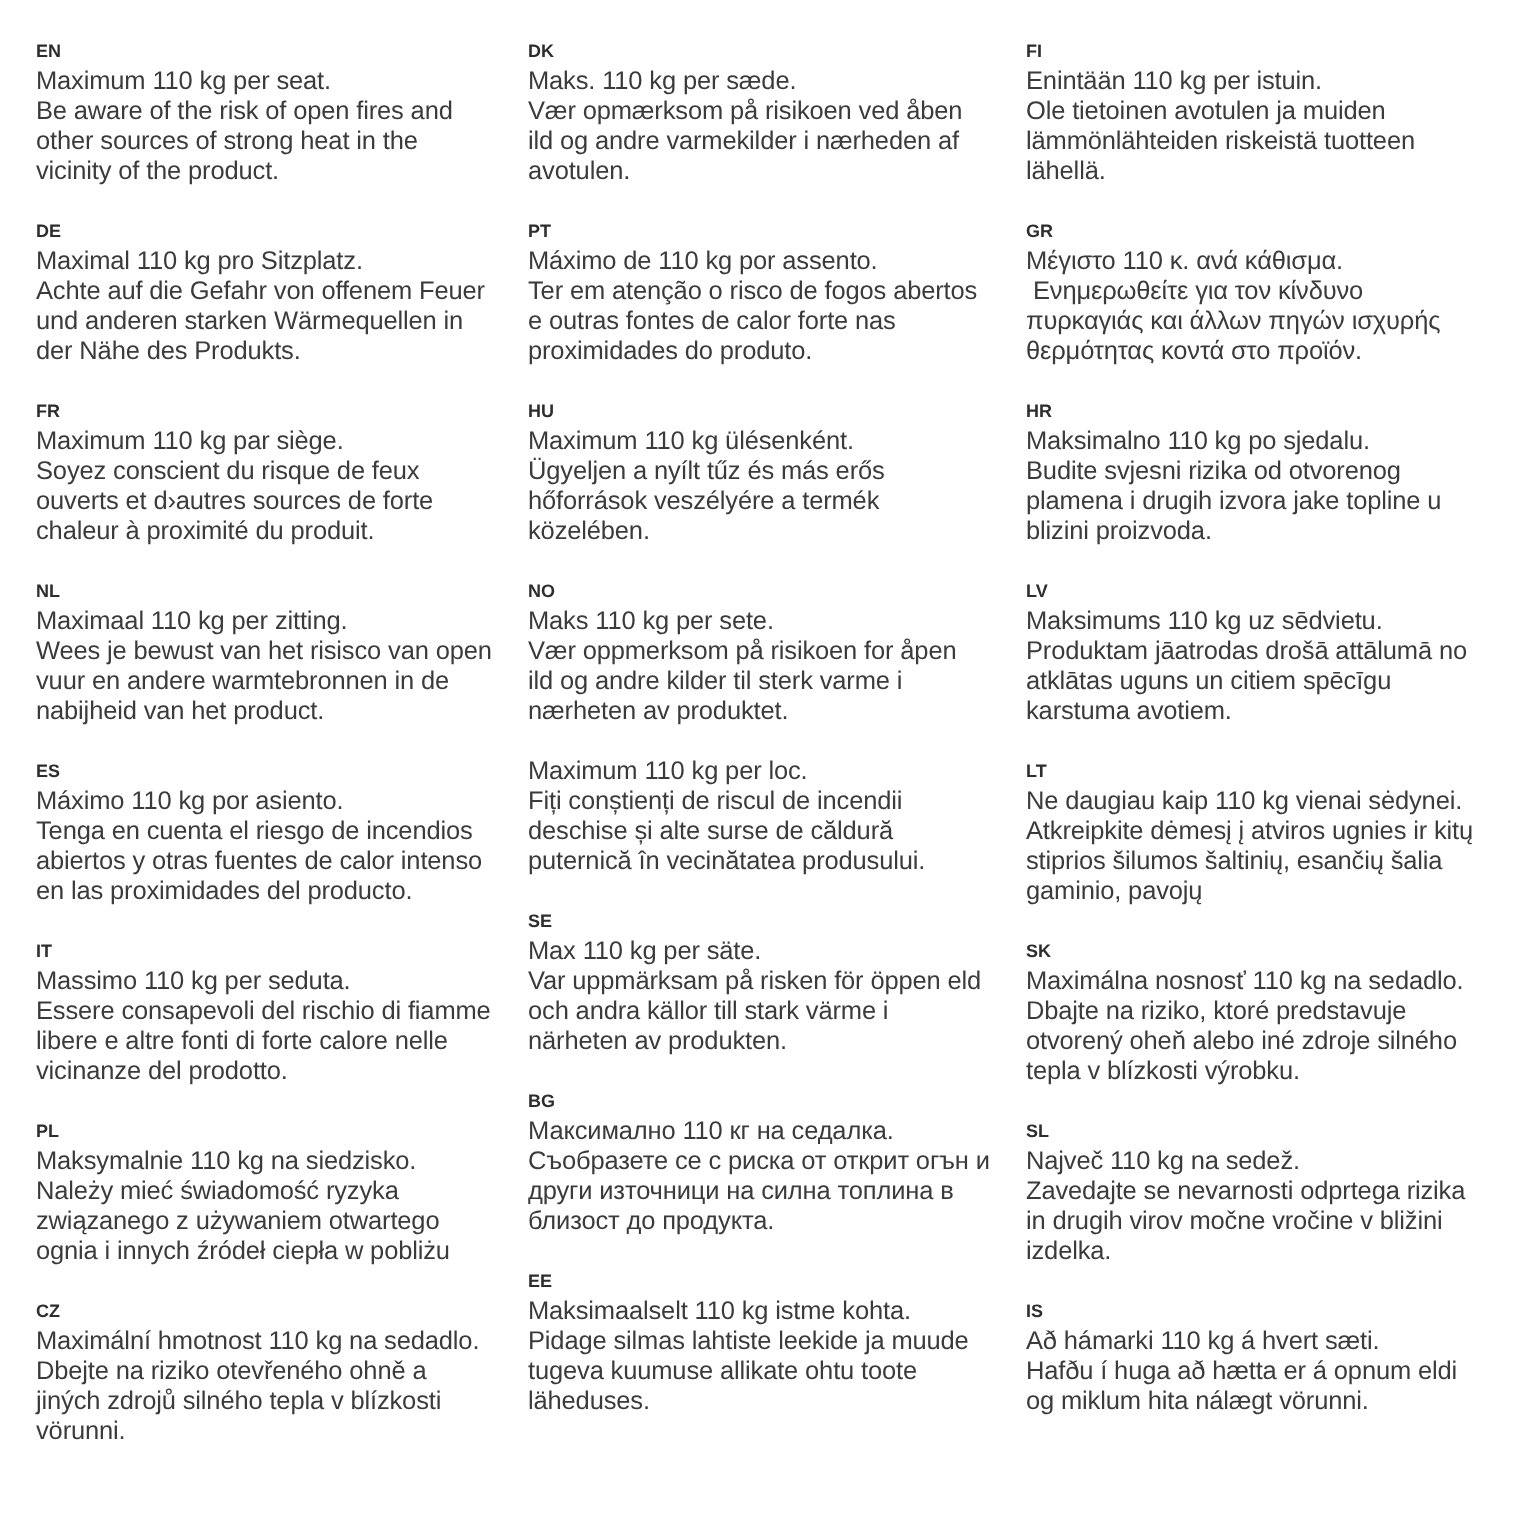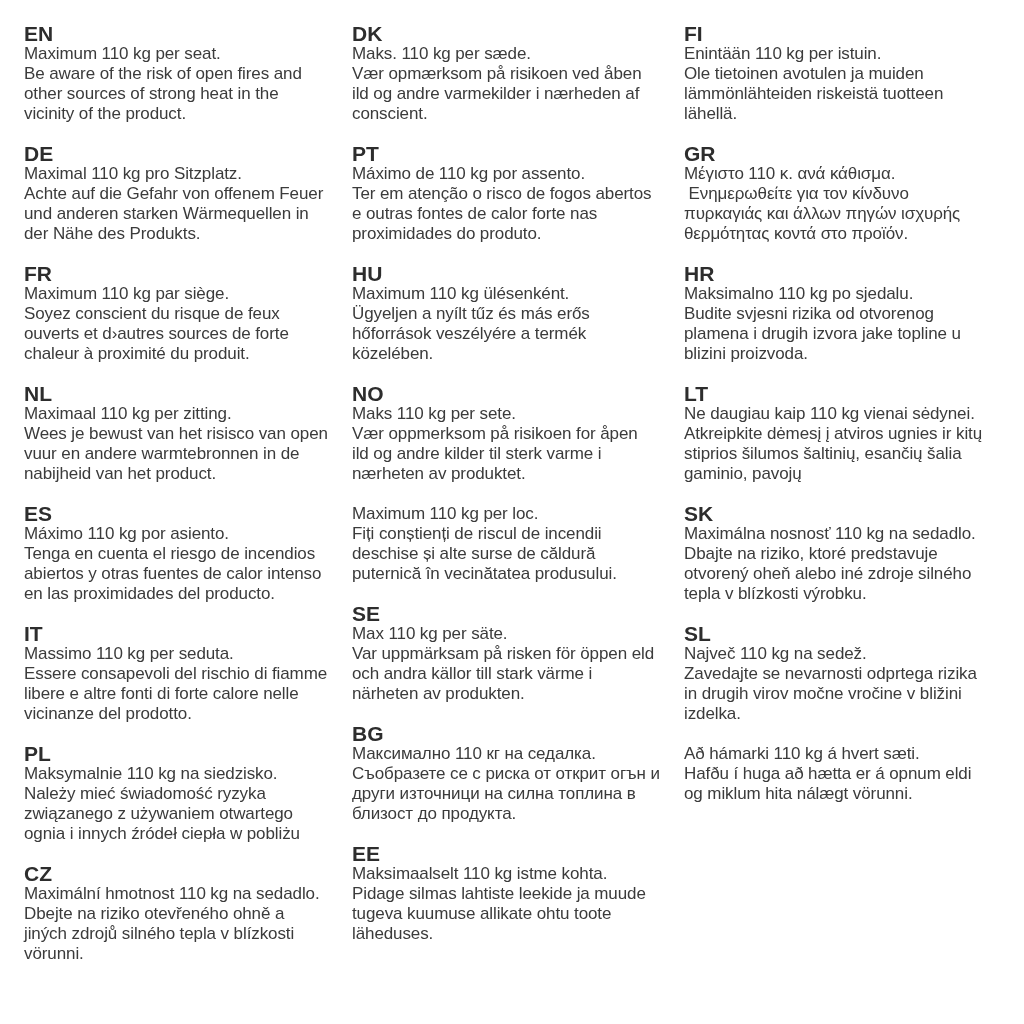--- a/index.html
+++ b/index.html
@@ -25,21 +25,21 @@
   }
   .col {
     display: block;
   }
   .section {
     margin-bottom: 20px;
   }
   .code {
     font-weight: bold;
     color: #2d2d2d;
-    font-size: 21px;
+    font-size: 12px;
     line-height: 20px;
     white-space: pre;
   }
   .line {
     font-size: 17px;
     line-height: 20px;
     white-space: pre;
     letter-spacing: -0.1px;
   }
 </style>
@@ -104,21 +104,21 @@
         <div class="line">jiných zdrojů silného tepla v blízkosti</div>
         <div class="line">vörunni.</div>
       </div>
     </div>
   <div class="col">
       <div class="section">
         <div class="code">DK</div>
         <div class="line">Maks. 110 kg per sæde.</div>
         <div class="line">Vær opmærksom på risikoen ved åben</div>
         <div class="line">ild og andre varmekilder i nærheden af</div>
-        <div class="line">conscient.</div>
+        <div class="line">avotulen.</div>
       </div>
       <div class="section">
         <div class="code">PT</div>
         <div class="line">Máximo de 110 kg por assento.</div>
         <div class="line">Ter em atenção o risco de fogos abertos</div>
         <div class="line">e outras fontes de calor forte nas</div>
         <div class="line">proximidades do produto.</div>
       </div>
       <div class="section">
         <div class="code">HU</div>
@@ -178,20 +178,27 @@
         <div class="line">θερμότητας κοντά στο προϊόν.</div>
       </div>
       <div class="section">
         <div class="code">HR</div>
         <div class="line">Maksimalno 110 kg po sjedalu.</div>
         <div class="line">Budite svjesni rizika od otvorenog</div>
         <div class="line">plamena i drugih izvora jake topline u</div>
         <div class="line">blizini proizvoda.</div>
       </div>
       <div class="section">
+        <div class="code">LV</div>
+        <div class="line">Maksimums 110 kg uz sēdvietu.</div>
+        <div class="line">Produktam jāatrodas drošā attālumā no</div>
+        <div class="line">atklātas uguns un citiem spēcīgu</div>
+        <div class="line">karstuma avotiem.</div>
+      </div>
+      <div class="section">
         <div class="code">LT</div>
         <div class="line">Ne daugiau kaip 110 kg vienai sėdynei.</div>
         <div class="line">Atkreipkite dėmesį į atviros ugnies ir kitų</div>
         <div class="line">stiprios šilumos šaltinių, esančių šalia</div>
         <div class="line">gaminio, pavojų</div>
       </div>
       <div class="section">
         <div class="code">SK</div>
         <div class="line">Maximálna nosnosť 110 kg na sedadlo.</div>
         <div class="line">Dbajte na riziko, ktoré predstavuje</div>
@@ -199,18 +206,19 @@
         <div class="line">tepla v blízkosti výrobku.</div>
       </div>
       <div class="section">
         <div class="code">SL</div>
         <div class="line">Največ 110 kg na sedež.</div>
         <div class="line">Zavedajte se nevarnosti odprtega rizika</div>
         <div class="line">in drugih virov močne vročine v bližini</div>
         <div class="line">izdelka.</div>
       </div>
       <div class="section">
+        <div class="code">IS</div>
         <div class="line">Að hámarki 110 kg á hvert sæti.</div>
         <div class="line">Hafðu í huga að hætta er á opnum eldi</div>
         <div class="line">og miklum hita nálægt vörunni.</div>
       </div>
     </div>
 </div>
 
 </body></html>

